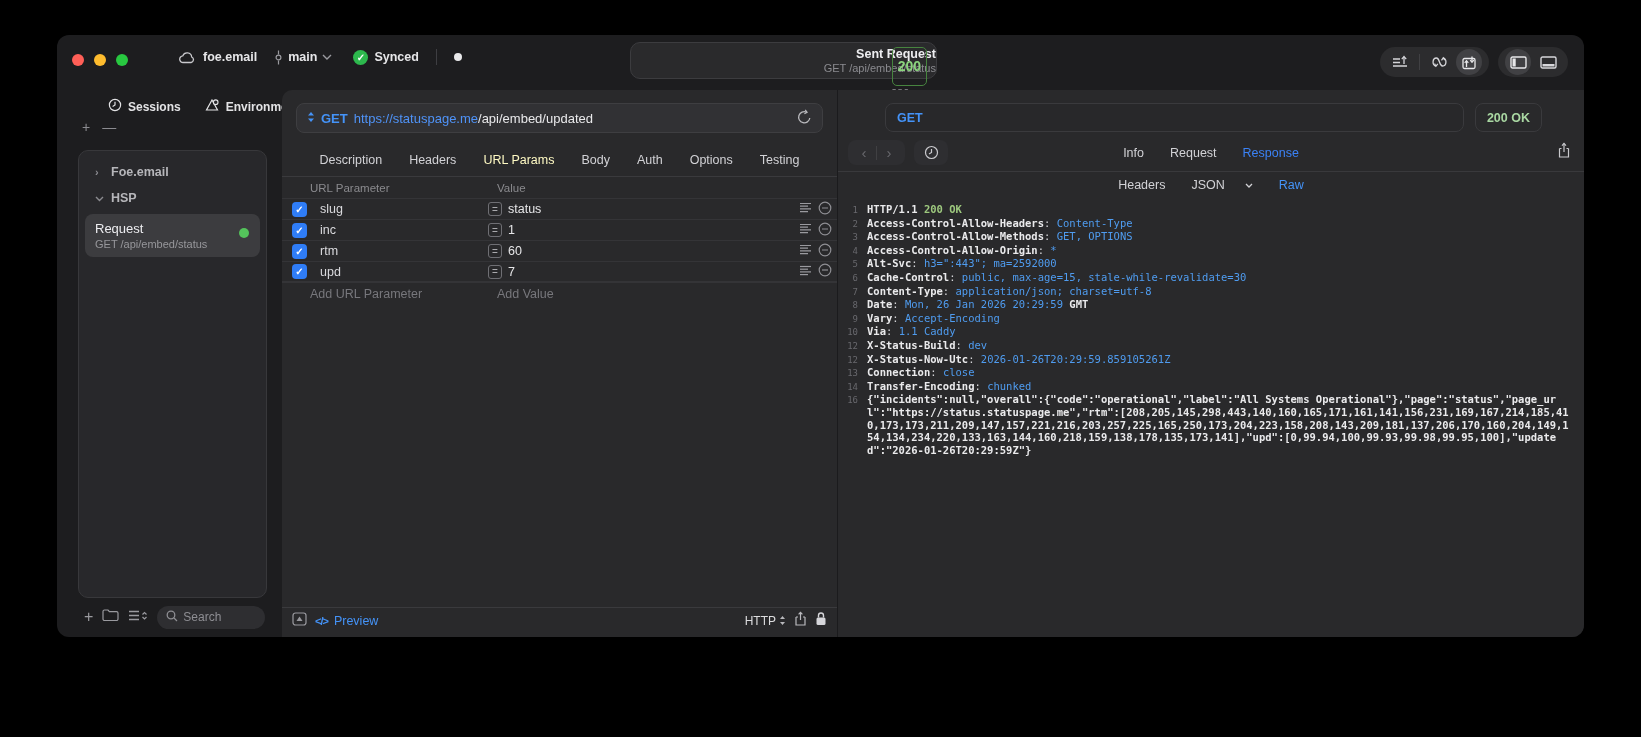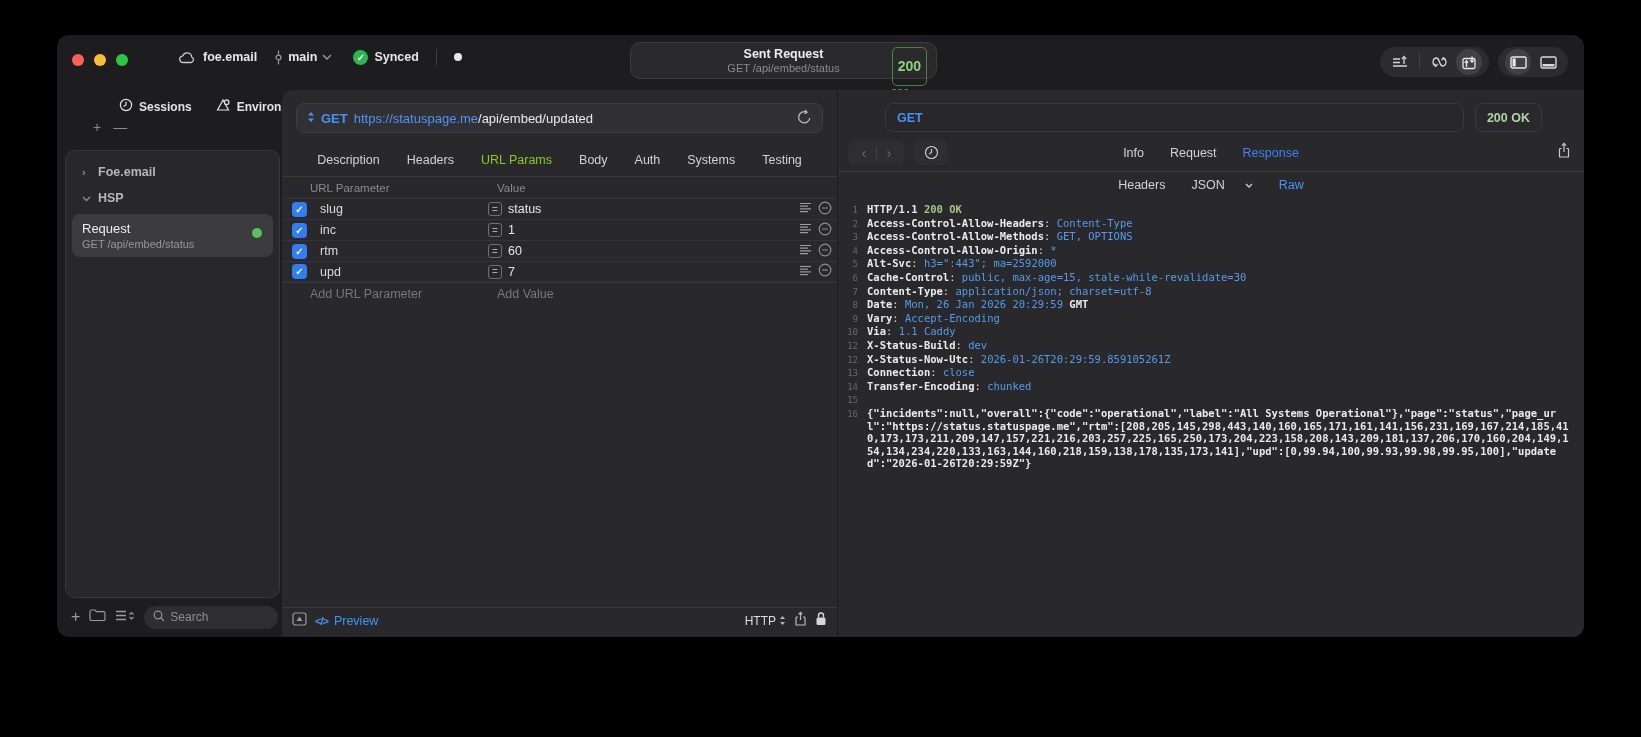--- a/index.html
+++ b/index.html
@@ -17,36 +17,36 @@
              color:#e6e6e8; font-size:12.5px; font-weight:bold; }
   .tb-left svg{ display:block; }
   .branch-sel{ display:flex; align-items:center; gap:5px; margin-left:10px; }
   .sync{ display:flex; align-items:center; gap:6px; margin-left:14px; }
   .checkcircle{ width:15px; height:15px; border-radius:50%; background:#2db84d; color:#fff;
                 font-size:10px; display:flex; align-items:center; justify-content:center; font-weight:bold;}
   .vdiv{ width:1px; height:16px; background:#3e3e42; margin:0 10px; }
   .dot{ width:8px; height:8px; border-radius:50%; background:#e9e9eb; }
   .tb-center{ position:absolute; left:573px; top:7px; width:307px; height:37px;
               background:#2a2a2c; border:1px solid #3c3c3f; border-radius:10px; }
-  .tbc-text{ position:absolute; inset:0; text-align:center; padding-top:4px; }
+  .tbc-text{ position:absolute; inset:0; text-align:right; padding-top:4px; }
   .tbc-title{ font-size:12.5px; font-weight:bold; color:#ededf0; }
   .tbc-sub{ font-size:11px; color:#8b8b90; margin-top:1px; }
   .tbc-right{ position:absolute; right:9px; top:4px; display:flex; flex-direction:column; align-items:flex-end; }
   .badge200{ border:1px solid #47843f; border-radius:5px; color:#8bd47d; font-size:14px;
              font-weight:bold; padding:12px 5px; line-height:13px; }
   .tbc-ms{ font-size:11px; color:#8b8b90; margin-top:1px; }
   .tb-right{ position:absolute; right:16px; top:12px; display:flex; gap:9px; }
   .icon-pill{ background:#2c2c2e; border-radius:15px; height:30px; display:flex;
               align-items:center; padding:0 7px; gap:4px; }
   .ipbtn{ width:26px; height:26px; border-radius:50%; display:flex; align-items:center; justify-content:center; }
   .ipbtn.on{ background:#414144; }
   .ipdiv{ width:1px; height:16px; background:#404043; margin:0 2px; }
 
   
-  .sidebar{ position:absolute; left:8px; top:55px; width:215px; bottom:0;padding-left:24px; }
+  .sidebar{ position:absolute; left:21px; top:55px; width:189px; bottom:0; }
   .sb-tabs{ display:flex; gap:24px; padding-left:30px; padding-top:8px; align-items:center;
             color:#e3e3e5; font-size:12px; font-weight:bold; }
   .sb-tab{ display:flex; gap:6px; align-items:center; }
   .sb-addrem{ margin:6px 0 0 4px; color:#8b8b90; font-size:14px; display:flex; gap:12px; height:14px; line-height:12px;}
   .sb-tree{ position:absolute; left:0; right:0; top:60px; bottom:39px; background:#28282b;
             border:1px solid #38383b; border-radius:10px; padding-top:8px; }
   .tree-row{ display:flex; align-items:center; gap:8px; color:#b6b6ba; font-size:12.5px;
              font-weight:bold; padding:6px 0 6px 16px; }
   .chev{ color:#8b8b90; font-size:11px; width:8px; display:inline-block; }
   .req-item{ position:relative; margin:3px 6px; background:#3c3c3f; border-radius:8px; padding:7px 10px; }
@@ -68,21 +68,21 @@
 
   
   .urlbar{ margin:13px 14px 0 14px; height:30px; background:#313134; border:1px solid #3e3e41;
            border-radius:8px; display:flex; align-items:center; padding:0 10px; gap:6px; font-size:13px; }
   .method{ color:#4493f8; font-weight:bold; }
   .u-host{ color:#4f93f8; }
   .u-path{ color:#e9e9eb; }
   .refresh{ margin-left:auto; }
   .req-tabs{ margin-top:11px; height:33px; display:flex; align-items:center; justify-content:center;
              gap:27px; font-size:12.5px; color:#d2d2d6; border-bottom:1px solid #3a3a3d; }
-  .req-tabs .active{ color:#84cc16; }
+  .req-tabs .active{ color:#fef9c3; }
   .phead{ display:flex; align-items:center; height:21px; color:#8a8a8e; font-size:11.5px; }
   .ph-name{ margin-left:28px; width:168px; }
   .ph-value{ margin-left:19px; }
   .prow{ display:flex; align-items:center; height:21px; border-top:1px solid #343437; font-size:12.5px; }
   .prow:last-child{ border-bottom:1px solid #343437; }
   .cb{ width:15px; height:15px; margin-left:10px; background:#2f7df7; border-radius:4px; color:#fff;
        font-size:10px; font-weight:bold; display:flex; align-items:center; justify-content:center; }
   .p-name{ margin-left:13px; width:168px; color:#dadade; }
   .eq{ width:14px; height:14px; border:1px solid #6f6f74; border-radius:3px; color:#a9a9ad;
        font-size:10px; display:flex; align-items:center; justify-content:center; }
@@ -323,21 +323,21 @@
             </svg>
         </span>
       </div>
 
       <div class="req-tabs">
         <span>Description</span>
         <span>Headers</span>
         <span class="active">URL Params</span>
         <span>Body</span>
         <span>Auth</span>
-        <span>Systems</span>
+        <span>Options</span>
         <span>Testing</span>
       </div>
 
       <div class="ptable">
         <div class="phead">
           <span class="ph-name">URL Parameter</span>
           <span class="ph-value">Value</span>
         </div>
         <div id="param-rows">
             <div class="prow">
@@ -555,23 +555,19 @@
           </div>
           <div class="code-line">
             <div class="ln">13</div>
             <div class="lc"><span class="c-h">Connection</span><span class="c-w">: </span><span class="c-v">close</span></div>
           </div>
           <div class="code-line">
             <div class="ln">14</div>
             <div class="lc"><span class="c-h">Transfer-Encoding</span><span class="c-w">: </span><span class="c-v">chunked</span></div>
           </div>
           <div class="code-line">
-            <div class="ln">15</div>
-            <div class="lc"></div>
-          </div>
-          <div class="code-line">
             <div class="ln">16</div>
             <div class="lc"><span class="c-h">{"incidents":null,"overall":{"code":"operational","label":"All Systems Operational"},"page":"status","page_url":"https://status.statuspage.me","rtm":[208,205,145,298,443,140,160,165,171,161,141,156,231,169,167,214,185,410,173,173,211,209,147,157,221,216,203,257,225,165,250,173,204,223,158,208,143,209,181,137,206,170,160,204,149,154,134,234,220,133,163,144,160,218,159,138,178,135,173,141],"upd":[0,99.94,100,99.93,99.98,99.95,100],"updated":"2026-01-26T20:29:59Z"}</span></div>
           </div>
         </div>
     </div>
   </div>
 </div>
 
 </body></html>

